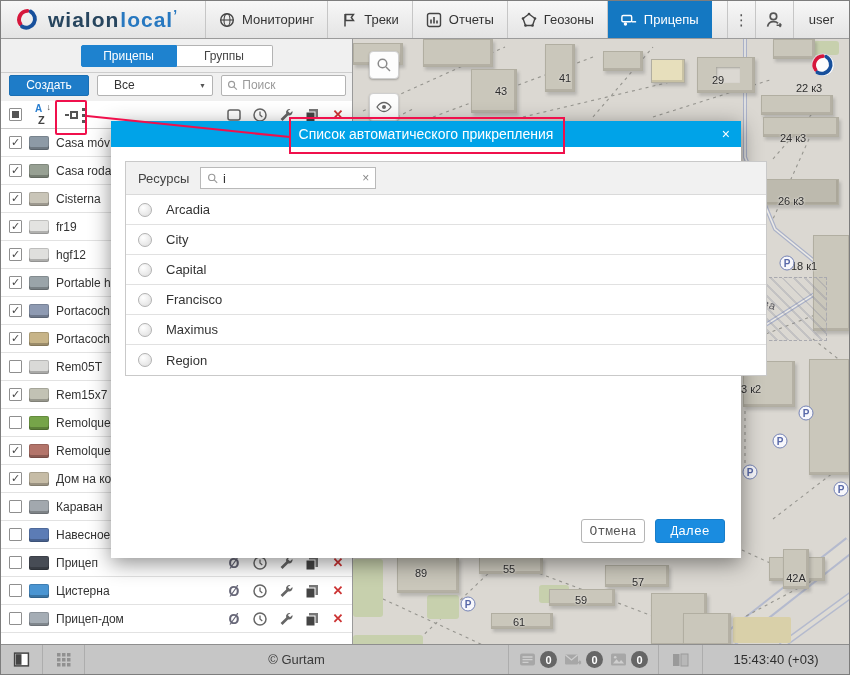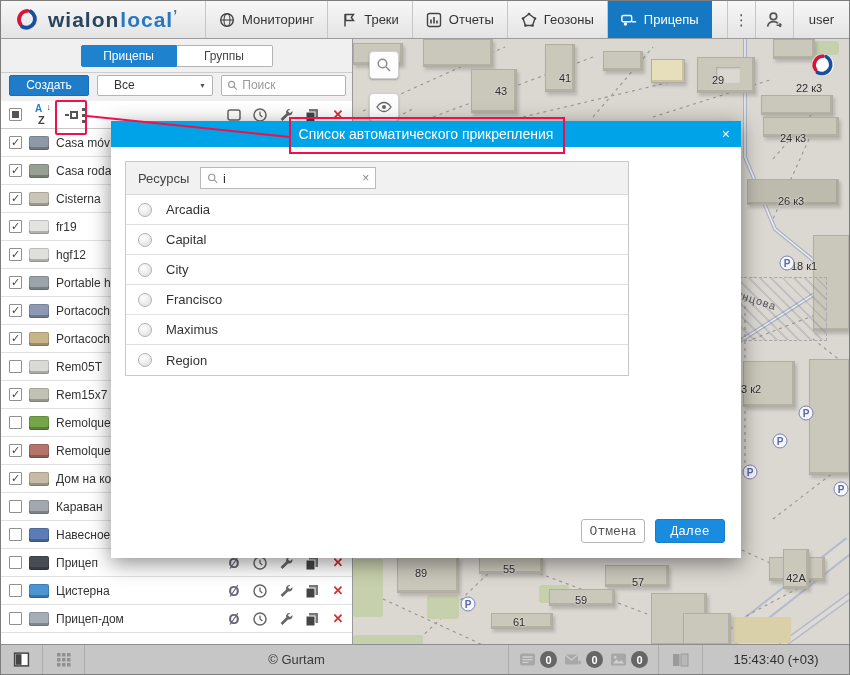--- a/index.html
+++ b/index.html
@@ -108,21 +108,21 @@
   #cols-sec { width:44px; }
   #time-sec { width:146px; font-size:13px; color:#2f2f2f; border-right:none; }
 
   
   #modal { position:absolute; left:110px; top:120px; width:630px; height:437px; background:#fff;
     box-shadow:0 5px 20px rgba(0,0,0,.45); z-index:20; }
   #modal-head { height:26px; background:#00a3e8; color:#fff; display:flex; align-items:center; justify-content:center;
     font-size:14px; position:relative; }
   #modal-close { position:absolute; right:11px; top:0; height:26px; display:flex; align-items:center;
     font-size:14px; cursor:pointer; color:#fff; }
-  #res-box { position:absolute; left:14px; top:40px; width:504px; border:1px solid #c9c9c9; background:#fff; }
+  #res-box { position:absolute; left:14px; top:40px; width:642px; border:1px solid #c9c9c9; background:#fff; }
   #res-head { height:33px; background:#f1f1f1; border-bottom:1px solid #dadada; display:flex; align-items:center;
     padding-left:12px; gap:11px; }
   #res-label { font-size:13px; color:#444; }
   #res-search { position:relative; width:176px; height:22px; background:#fff; border:1px solid #b9b9b9;
     display:flex; align-items:center; padding:0 20px 0 6px; gap:4px; }
   #res-search input { border:none; outline:none; width:100%; font-size:13px; color:#333; font-family:inherit; }
   #res-clear { position:absolute; right:6px; color:#888; font-size:12px; cursor:pointer; }
   .res-row { height:30px; border-bottom:1px solid #e1e1e1; display:flex; align-items:center; padding-left:12px;
     gap:14px; font-size:13px; color:#333; cursor:pointer; }
   .res-row:last-child { border-bottom:none; }
@@ -828,26 +828,26 @@
         </div>
       </div>
       <div id="resource-list">
   <div class="res-row">
     <span class="radio"></span>
     <span>Arcadia</span>
   </div>
 
   <div class="res-row">
     <span class="radio"></span>
-    <span>Capital</span>
+    <span>City</span>
   </div>
 
   <div class="res-row">
     <span class="radio"></span>
-    <span>City</span>
+    <span>Capital</span>
   </div>
 
 
   <div class="res-row">
     <span class="radio"></span>
     <span>Francisco</span>
   </div>
 
   <div class="res-row">
     <span class="radio"></span>

